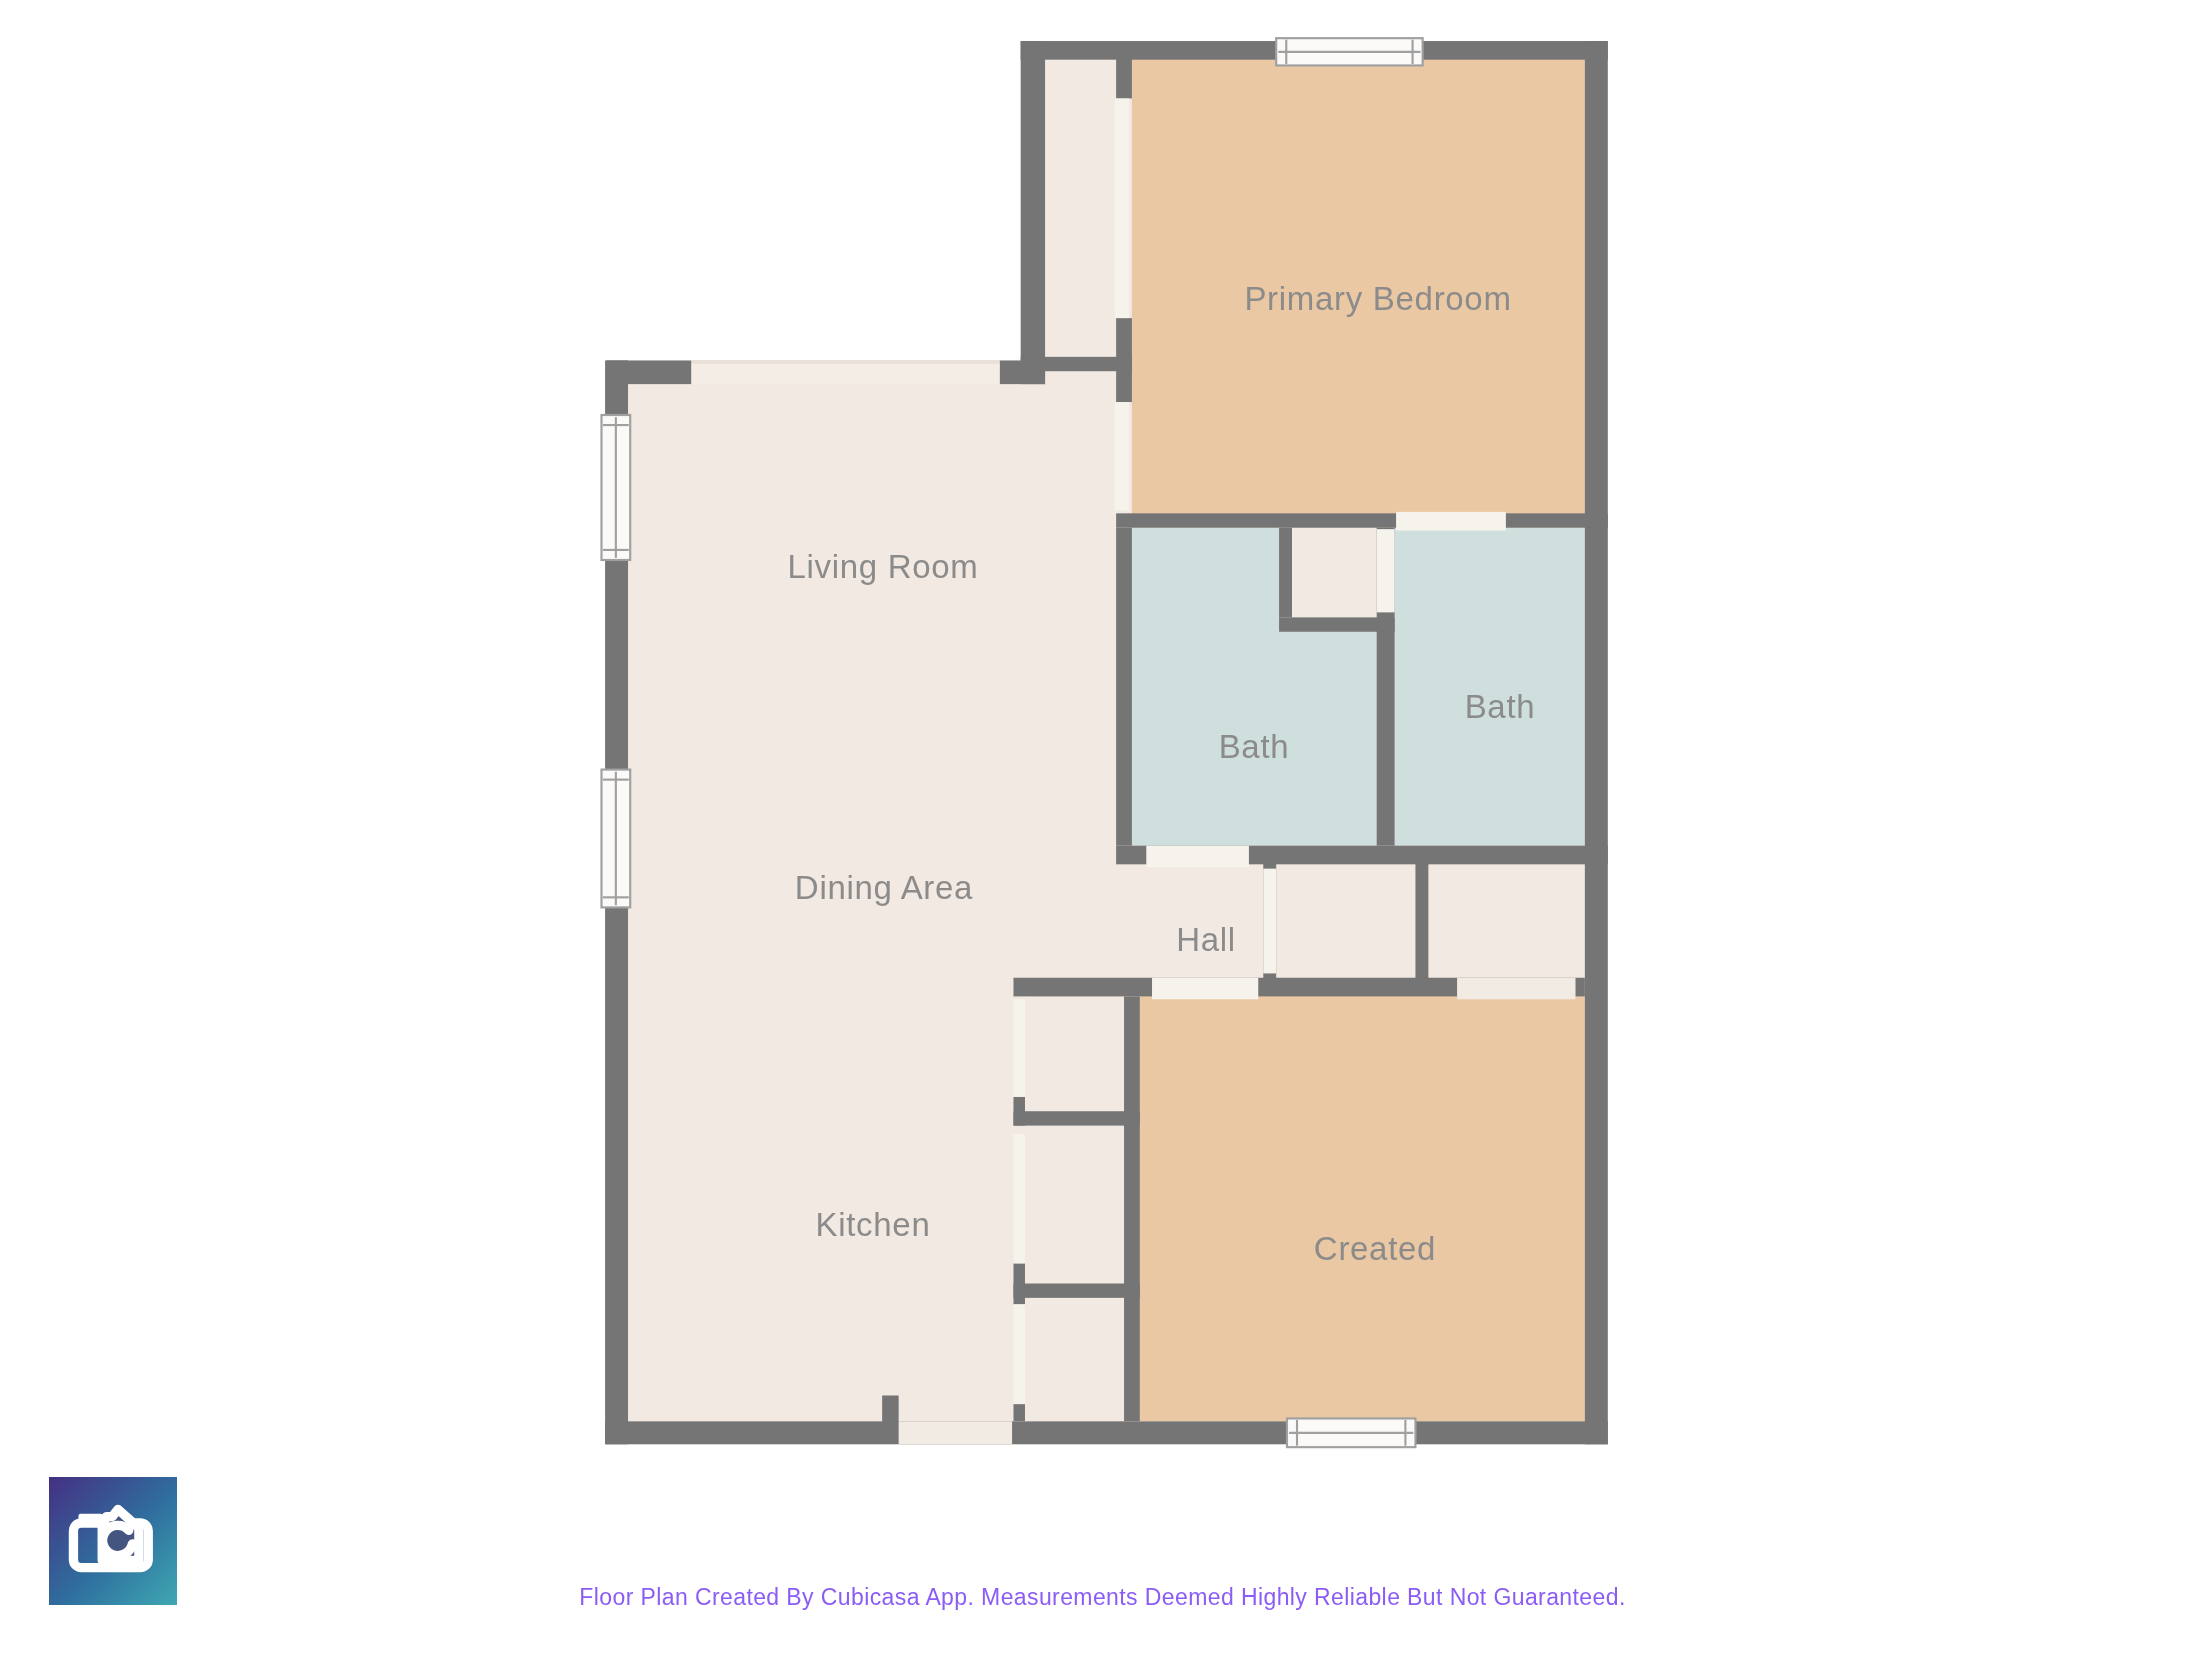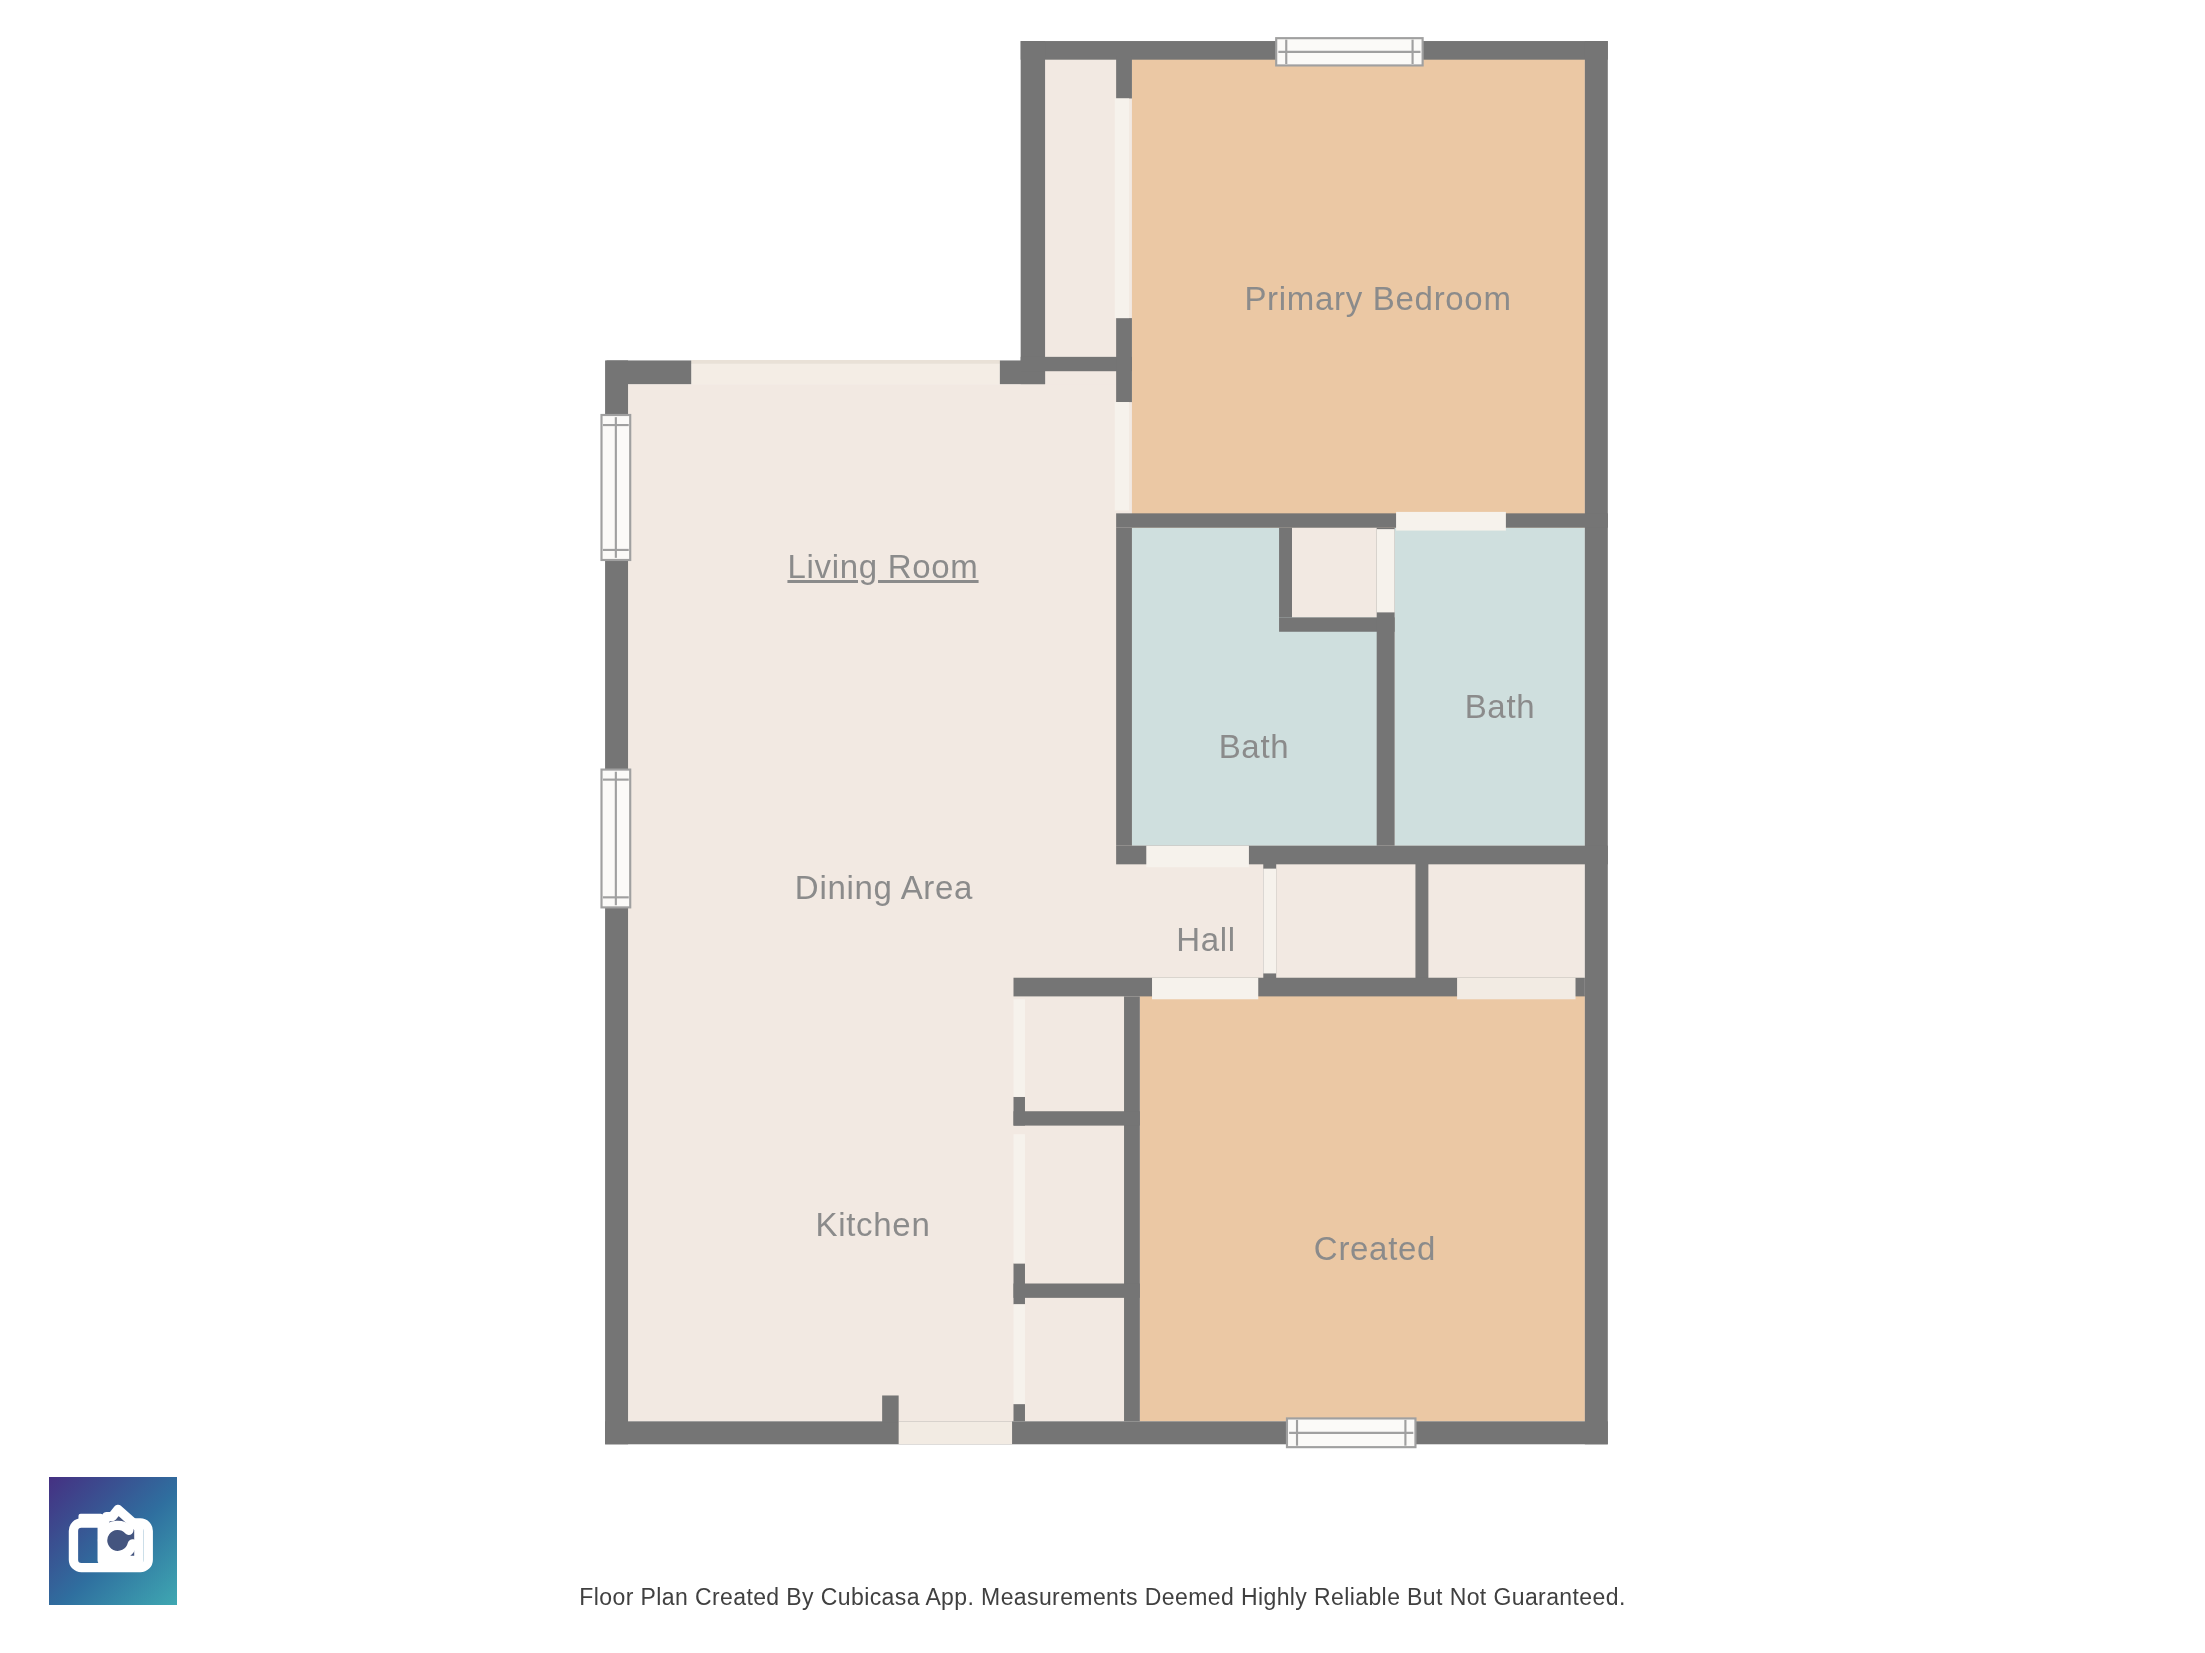--- a/index.html
+++ b/index.html
@@ -18,21 +18,21 @@
     letter-spacing:0.7px;
     color:#8b8b8b;
     white-space:nowrap;
     user-select:none;
   }
   .footer-note{
     position:absolute;
     left:0;top:1584px;width:2205px;
     text-align:center;
     font-size:23px;
-    color:#404040;
+    color:#8b5cf6;
     letter-spacing:0.4px;
   }
   .logo{
     position:absolute;
     left:49px;top:1477px;
     width:128px;height:128px;
     background:linear-gradient(135deg,#453082 0%,#2f6f9f 55%,#3fa8b2 100%);
   }
   .logo svg{display:block;}
 </style>
@@ -112,21 +112,21 @@
         <line x1="840" y1="1250" x2="876" y2="1250" stroke="#a0a0a0" stroke-width="3"></line>
         <rect x="1793" y="1976" width="179" height="40" fill="#fbfaf8" stroke="#a0a0a0" stroke-width="3"></rect>
         <line x1="1796" y1="1996" x2="1969" y2="1996" stroke="#a0a0a0" stroke-width="3"></line>
         <line x1="1807" y1="1978" x2="1807" y2="2014" stroke="#a0a0a0" stroke-width="3"></line>
         <line x1="1958" y1="1978" x2="1958" y2="2014" stroke="#a0a0a0" stroke-width="3"></line>
       </g>
     </svg>
 
   <div id="labels">
       <div class="room-label" style="left: 1378px; top: 299px;">Primary Bedroom</div>
-      <div class="room-label" style="left: 883px; top: 567px; text-decoration: underline;">Living Room</div>
+      <div class="room-label" style="left: 883px; top: 567px;">Living Room</div>
       <div class="room-label" style="left: 1254px; top: 747px;">Bath</div>
       <div class="room-label" style="left: 1500px; top: 707px;">Bath</div>
       <div class="room-label" style="left: 884px; top: 888px;">Dining Area</div>
       <div class="room-label" style="left: 1206px; top: 940px;">Hall</div>
       <div class="room-label" style="left: 845px; top: 1225px; margin-left: 28px;">Kitchen</div>
       <div class="room-label" style="left: 1375px; top: 1249px;">Created</div>
     </div>
 
   <div class="logo">
     <svg width="128" height="128" viewBox="0 0 178 178">

